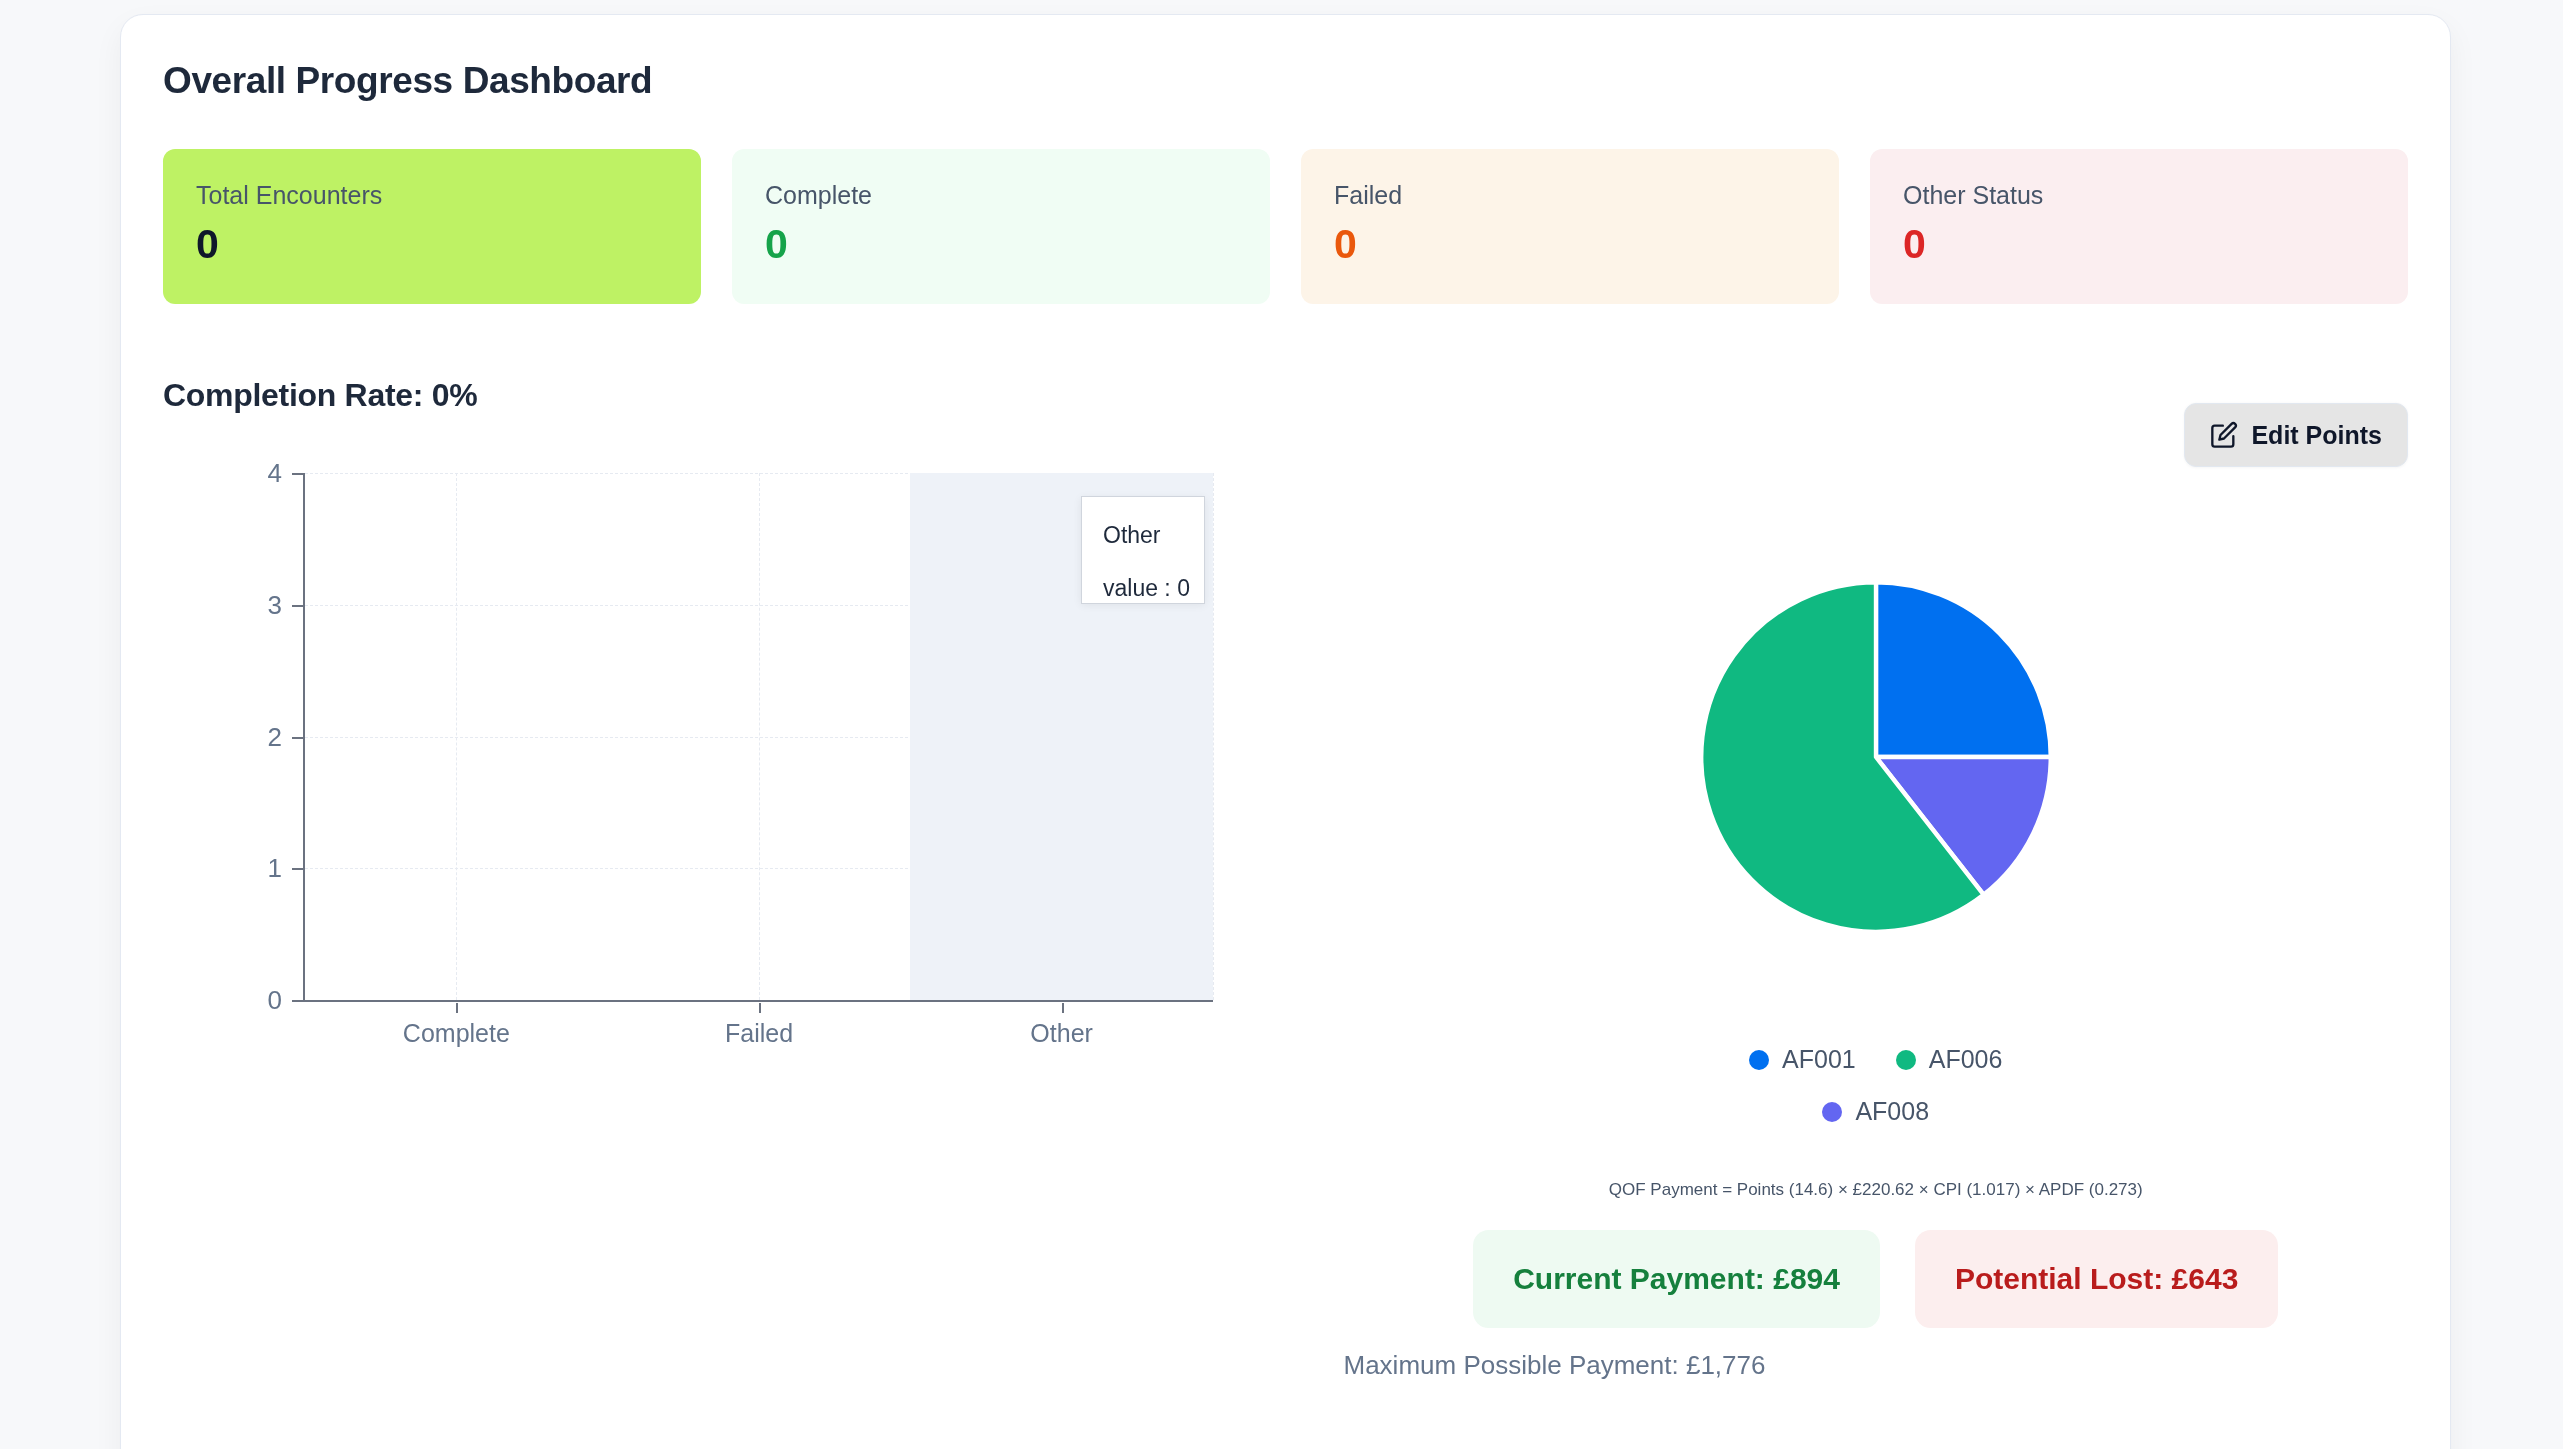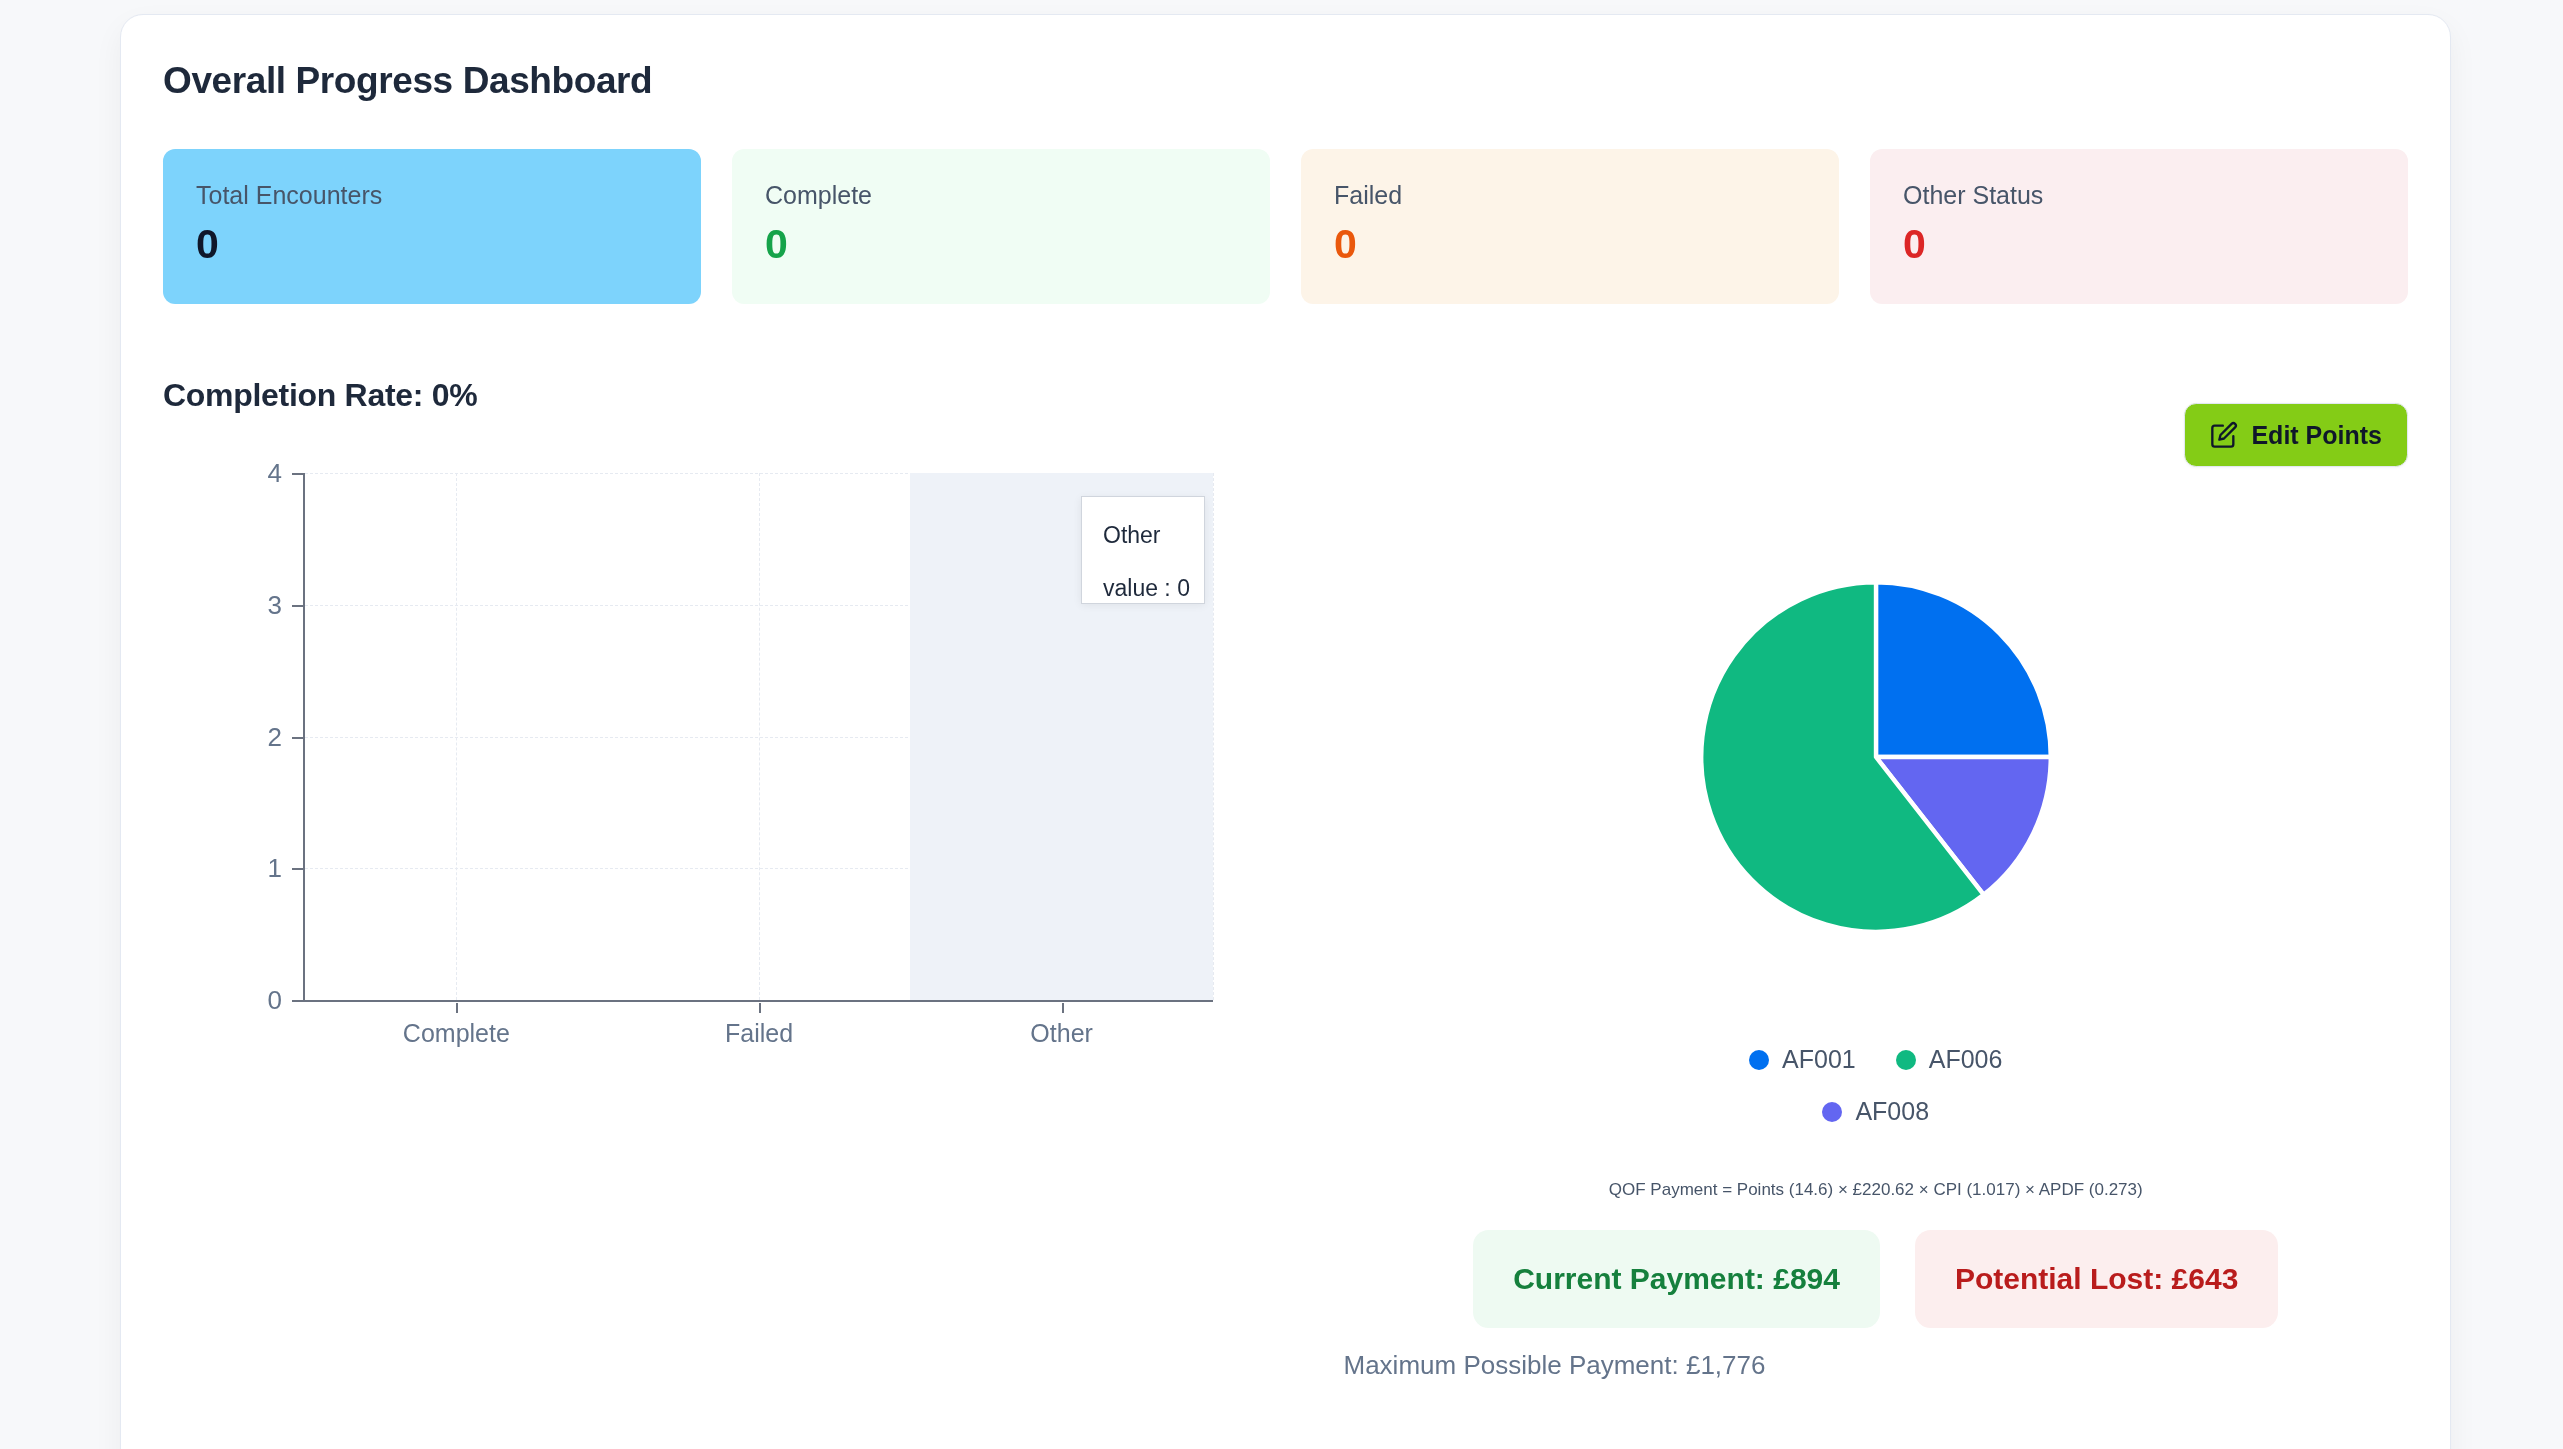--- a/index.html
+++ b/index.html
@@ -47,21 +47,21 @@
     position:absolute; left:776px; top:23px; width:124px; height:108px; z-index:5;
     background:#fff; border:1.7px solid #d0d5dd; box-shadow:0 1.7px 8.7px rgba(0,0,0,0.07);
     padding:23px 0 0 21px; font-size:23px; color:#1e293b; line-height:30px;
   }
   .tooltip-line2 { margin-top:23px; white-space:nowrap; }
 
   
   .qof-toolbar { display:flex; justify-content:flex-end; margin-top:26px; }
   .edit-btn {
     display:inline-flex; align-items:center; gap:13px; height:64px; padding:0 25px;
-    background:#84cc16; border:1.7px solid #e2e8f0; border-radius:12.2px;
+    background:#e5e5e5; border:1.7px solid #e2e8f0; border-radius:12.2px;
     font-family:inherit; font-size:25px; font-weight:600; color:#0f172a;
     box-shadow:0 0.9px 2.6px rgba(0,0,0,0.04); cursor:pointer;
   }
   .pie-wrap { margin-top:110px; display:flex; justify-content:center; }
   .pie { width:360px; height:360px; display:block; }
   .legend { margin-top:108px; }
   .legend-row { display:flex; justify-content:center; gap:40px;margin-top:13px; }
   .legend-row + .legend-row { margin-top:23px; }
   .legend-item { display:flex; align-items:center; gap:13px; font-size:25px; color:#475569; cursor:pointer; }
   .legend-dot { width:20px; height:20px; border-radius:50%; }
@@ -71,21 +71,21 @@
   .max-payment { margin-top:22px; text-align:left; font-size:26px; color:#64748b; }
 </style>
 </head>
 <body>
 
 <div class="main-card">
 
   <h1 class="page-title">Overall Progress Dashboard</h1>
 
   <div class="stats">
-    <div class="stat-card" style="background: #7dd3fc;">
+    <div class="stat-card" style="background: #bef264;">
       <div class="stat-label">Total Encounters</div>
       <div class="stat-value" style="color: rgb(15, 23, 42);">0</div>
     </div>
     <div class="stat-card" style="background: rgb(240, 253, 244);">
       <div class="stat-label">Complete</div>
       <div class="stat-value" style="color: rgb(22, 163, 74);">0</div>
     </div>
     <div class="stat-card" style="background: rgb(253, 244, 232);">
       <div class="stat-label">Failed</div>
       <div class="stat-value" style="color: rgb(234, 88, 12);">0</div>

